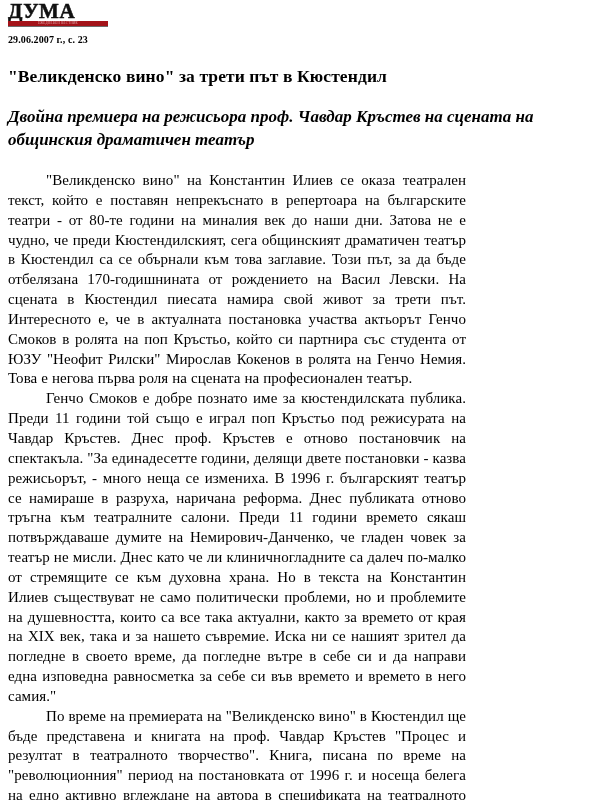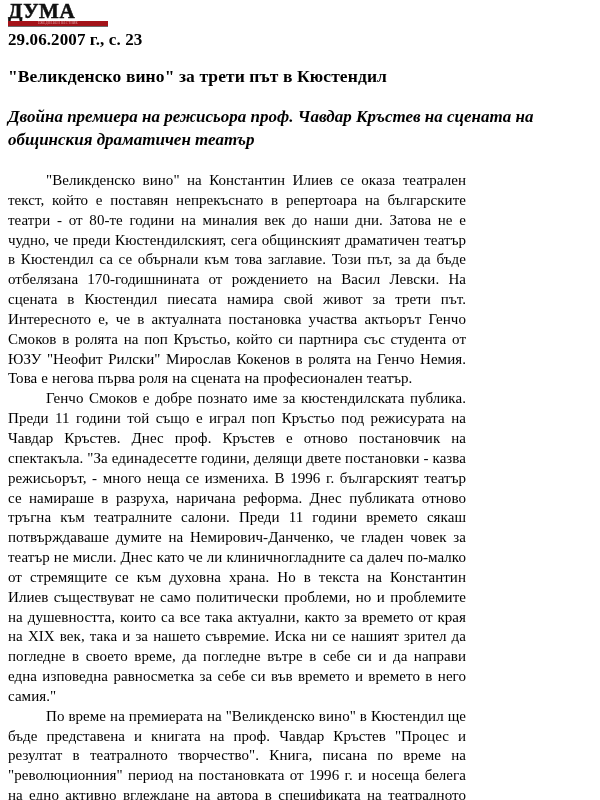--- a/index.html
+++ b/index.html
@@ -74,21 +74,21 @@
     width: 100px;
     height: 1px;
     margin-left: 2px;
     background: #6d6d6d;
   }
 
   
   .dateline {
     font-family: "Liberation Serif", "DejaVu Serif", serif;
     font-weight: bold;
-    font-size: 17px;
+    font-size: 10px;
     line-height: 18px;
     margin: 4px 0 0 2px;
     letter-spacing: 0.1px;
     white-space: nowrap;
   }
 
   
   .headline {
     font-family: "Liberation Serif", "DejaVu Serif", serif;
     font-weight: bold;

